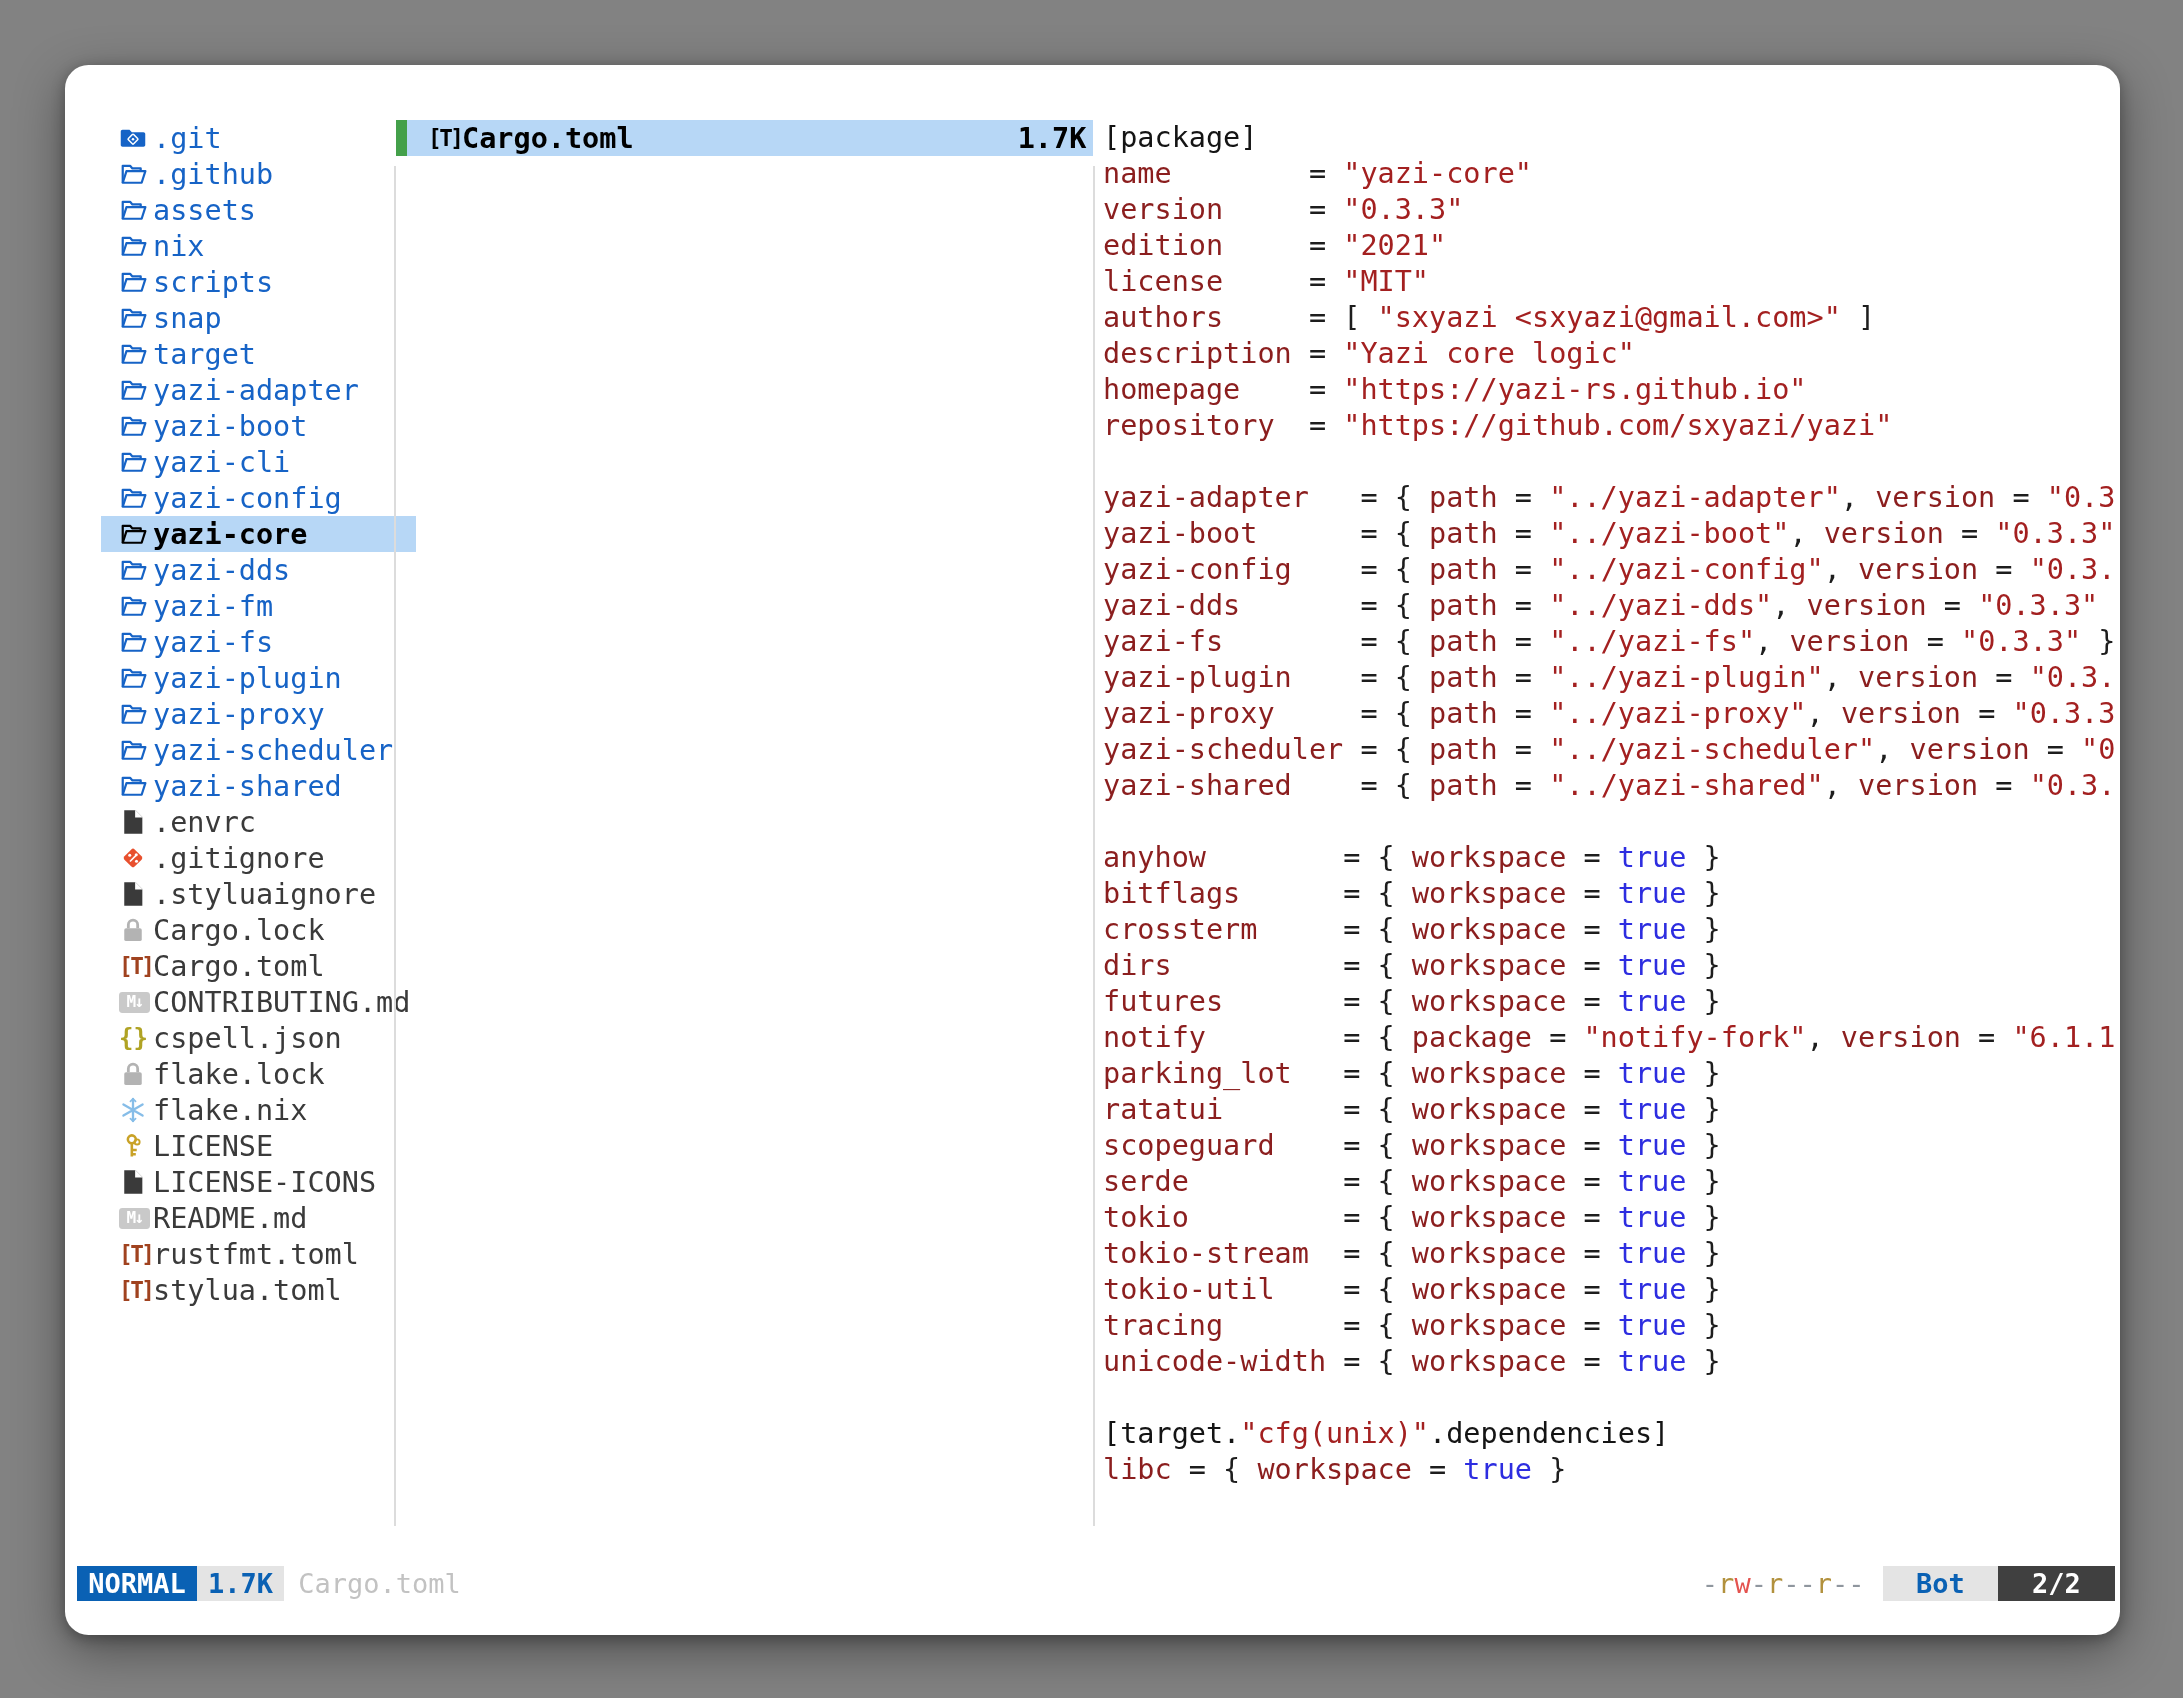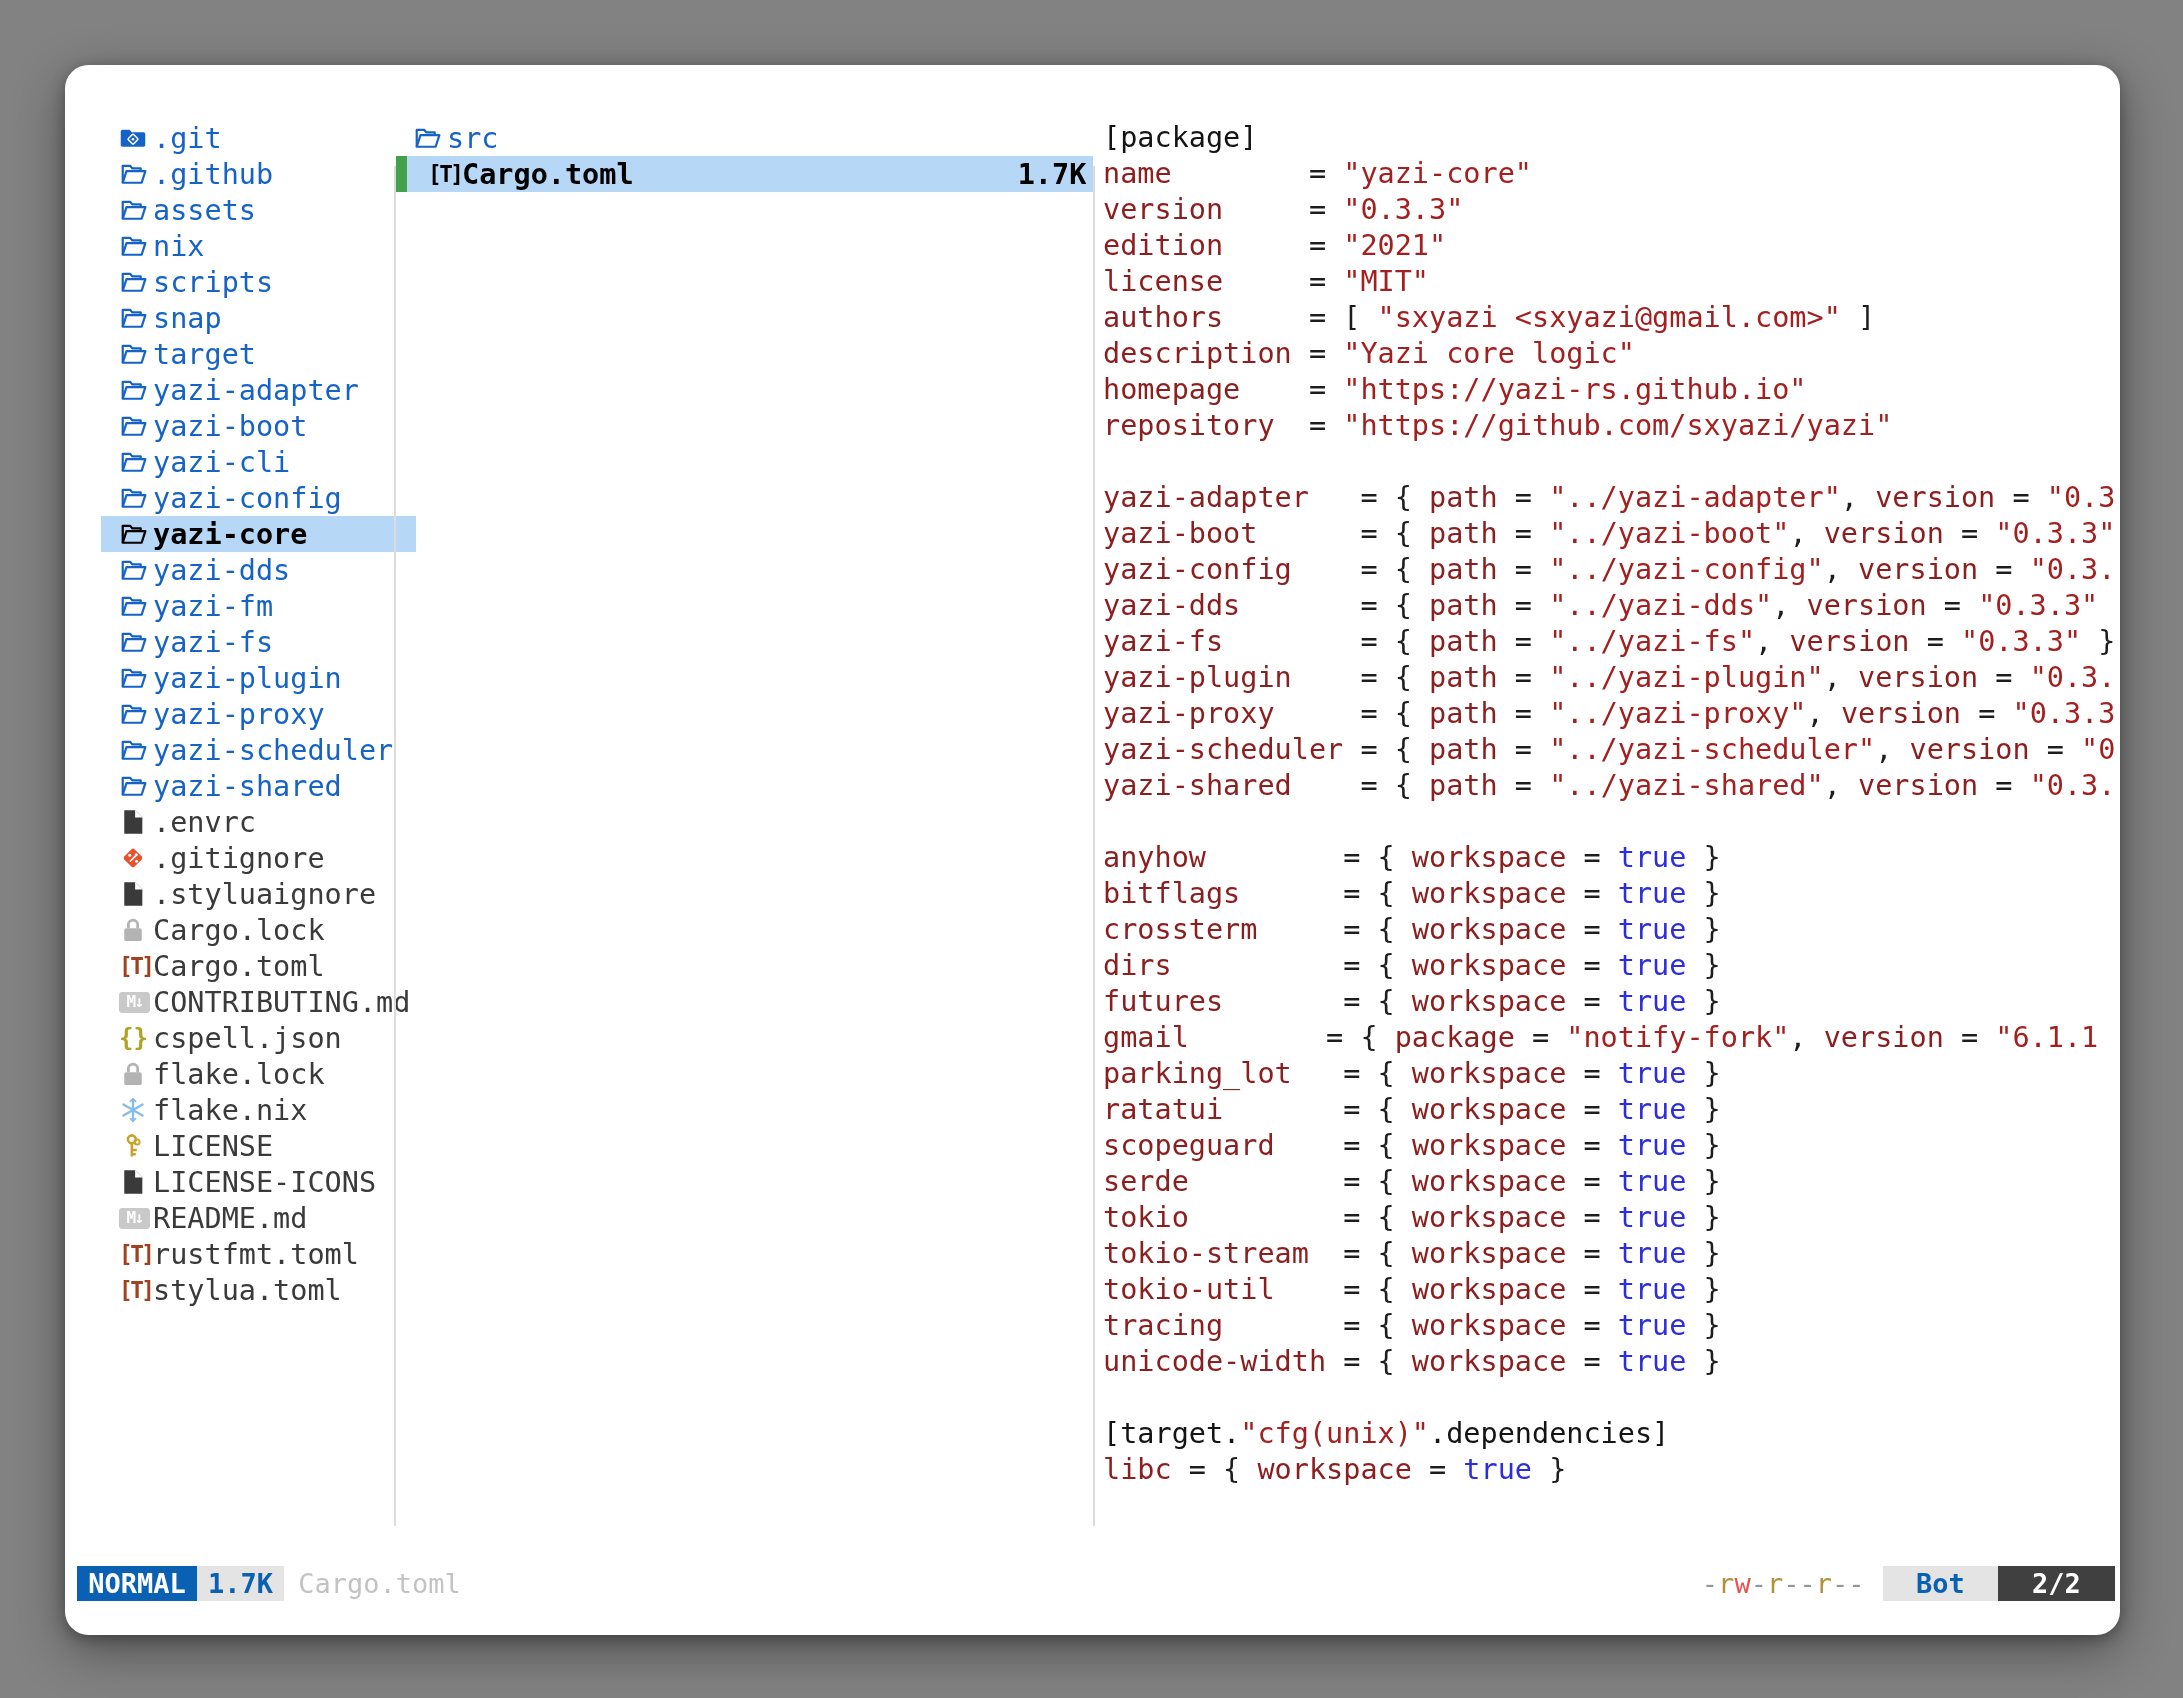--- a/index.html
+++ b/index.html
@@ -184,23 +184,20 @@
           </svg></span><span class="label">LICENSE</span></div>
       <div class="row file"><span class="ic"><svg class="svgic" viewBox="0 0 24 24">
             <use href="#i-file"></use>
           </svg></span><span class="label">LICENSE-ICONS</span></div>
       <div class="row file"><span class="ic"><span class="tic ic-md">M↓</span></span><span class="label">README.md</span></div>
       <div class="row file"><span class="ic"><span class="tic ic-toml">[T]</span></span><span class="label">rustfmt.toml</span></div>
       <div class="row file"><span class="ic"><span class="tic ic-toml">[T]</span></span><span class="label">stylua.toml</span></div>
     </aside>
   <div class="sep sep1"></div>
   <section class="pane pane-middle" id="middle-pane">
-      <div class="row dir"><span class="ic"><svg class="svgic" viewBox="0 0 24 24">
-            <use href="#i-folder"></use>
-          </svg></span><span class="label">src</span></div>
       <div class="row file selected"><span class="ic"><span class="tic ic-toml">[T]</span></span><span class="label">Cargo.toml</span><span class="fsize">1.7K</span></div>
     </section>
   <div class="sep sep2"></div>
   <section class="pane pane-preview" id="preview-pane">
       <div class="cl"><span class="sy-t">[package]</span></div>
       <div class="cl"><span class="sy-k">name</span><span class="sy-p">        = </span><span class="sy-s">"yazi-core"</span></div>
       <div class="cl"><span class="sy-k">version</span><span class="sy-p">     = </span><span class="sy-s">"0.3.3"</span></div>
       <div class="cl"><span class="sy-k">edition</span><span class="sy-p">     = </span><span class="sy-s">"2021"</span></div>
       <div class="cl"><span class="sy-k">license</span><span class="sy-p">     = </span><span class="sy-s">"MIT"</span></div>
       <div class="cl"><span class="sy-k">authors</span><span class="sy-p">     = [ </span><span class="sy-s">"sxyazi &lt;sxyazi@gmail.com&gt;"</span><span class="sy-p"> ]</span></div>
@@ -216,21 +213,21 @@
       <div class="cl"><span class="sy-k">yazi-plugin</span><span class="sy-p">    = { </span><span class="sy-k">path</span><span class="sy-p"> = </span><span class="sy-s">"../yazi-plugin"</span><span class="sy-p">, </span><span class="sy-k">version</span><span class="sy-p"> = </span><span class="sy-s">"0.3.</span></div>
       <div class="cl"><span class="sy-k">yazi-proxy</span><span class="sy-p">     = { </span><span class="sy-k">path</span><span class="sy-p"> = </span><span class="sy-s">"../yazi-proxy"</span><span class="sy-p">, </span><span class="sy-k">version</span><span class="sy-p"> = </span><span class="sy-s">"0.3.3</span></div>
       <div class="cl"><span class="sy-k">yazi-scheduler</span><span class="sy-p"> = { </span><span class="sy-k">path</span><span class="sy-p"> = </span><span class="sy-s">"../yazi-scheduler"</span><span class="sy-p">, </span><span class="sy-k">version</span><span class="sy-p"> = </span><span class="sy-s">"0</span></div>
       <div class="cl"><span class="sy-k">yazi-shared</span><span class="sy-p">    = { </span><span class="sy-k">path</span><span class="sy-p"> = </span><span class="sy-s">"../yazi-shared"</span><span class="sy-p">, </span><span class="sy-k">version</span><span class="sy-p"> = </span><span class="sy-s">"0.3.</span></div>
       <div class="cl"></div>
       <div class="cl"><span class="sy-k">anyhow</span><span class="sy-p">        = { </span><span class="sy-k">workspace</span><span class="sy-p"> = </span><span class="sy-b">true</span><span class="sy-p"> }</span></div>
       <div class="cl"><span class="sy-k">bitflags</span><span class="sy-p">      = { </span><span class="sy-k">workspace</span><span class="sy-p"> = </span><span class="sy-b">true</span><span class="sy-p"> }</span></div>
       <div class="cl"><span class="sy-k">crossterm</span><span class="sy-p">     = { </span><span class="sy-k">workspace</span><span class="sy-p"> = </span><span class="sy-b">true</span><span class="sy-p"> }</span></div>
       <div class="cl"><span class="sy-k">dirs</span><span class="sy-p">          = { </span><span class="sy-k">workspace</span><span class="sy-p"> = </span><span class="sy-b">true</span><span class="sy-p"> }</span></div>
       <div class="cl"><span class="sy-k">futures</span><span class="sy-p">       = { </span><span class="sy-k">workspace</span><span class="sy-p"> = </span><span class="sy-b">true</span><span class="sy-p"> }</span></div>
-      <div class="cl"><span class="sy-k">gmail</span><span class="sy-p">        = { </span><span class="sy-k">package</span><span class="sy-p"> = </span><span class="sy-s">"notify-fork"</span><span class="sy-p">, </span><span class="sy-k">version</span><span class="sy-p"> = </span><span class="sy-s">"6.1.1</span></div>
+      <div class="cl"><span class="sy-k">notify</span><span class="sy-p">        = { </span><span class="sy-k">package</span><span class="sy-p"> = </span><span class="sy-s">"notify-fork"</span><span class="sy-p">, </span><span class="sy-k">version</span><span class="sy-p"> = </span><span class="sy-s">"6.1.1</span></div>
       <div class="cl"><span class="sy-k">parking_lot</span><span class="sy-p">   = { </span><span class="sy-k">workspace</span><span class="sy-p"> = </span><span class="sy-b">true</span><span class="sy-p"> }</span></div>
       <div class="cl"><span class="sy-k">ratatui</span><span class="sy-p">       = { </span><span class="sy-k">workspace</span><span class="sy-p"> = </span><span class="sy-b">true</span><span class="sy-p"> }</span></div>
       <div class="cl"><span class="sy-k">scopeguard</span><span class="sy-p">    = { </span><span class="sy-k">workspace</span><span class="sy-p"> = </span><span class="sy-b">true</span><span class="sy-p"> }</span></div>
       <div class="cl"><span class="sy-k">serde</span><span class="sy-p">         = { </span><span class="sy-k">workspace</span><span class="sy-p"> = </span><span class="sy-b">true</span><span class="sy-p"> }</span></div>
       <div class="cl"><span class="sy-k">tokio</span><span class="sy-p">         = { </span><span class="sy-k">workspace</span><span class="sy-p"> = </span><span class="sy-b">true</span><span class="sy-p"> }</span></div>
       <div class="cl"><span class="sy-k">tokio-stream</span><span class="sy-p">  = { </span><span class="sy-k">workspace</span><span class="sy-p"> = </span><span class="sy-b">true</span><span class="sy-p"> }</span></div>
       <div class="cl"><span class="sy-k">tokio-util</span><span class="sy-p">    = { </span><span class="sy-k">workspace</span><span class="sy-p"> = </span><span class="sy-b">true</span><span class="sy-p"> }</span></div>
       <div class="cl"><span class="sy-k">tracing</span><span class="sy-p">       = { </span><span class="sy-k">workspace</span><span class="sy-p"> = </span><span class="sy-b">true</span><span class="sy-p"> }</span></div>
       <div class="cl"><span class="sy-k">unicode-width</span><span class="sy-p"> = { </span><span class="sy-k">workspace</span><span class="sy-p"> = </span><span class="sy-b">true</span><span class="sy-p"> }</span></div>
       <div class="cl"></div>

